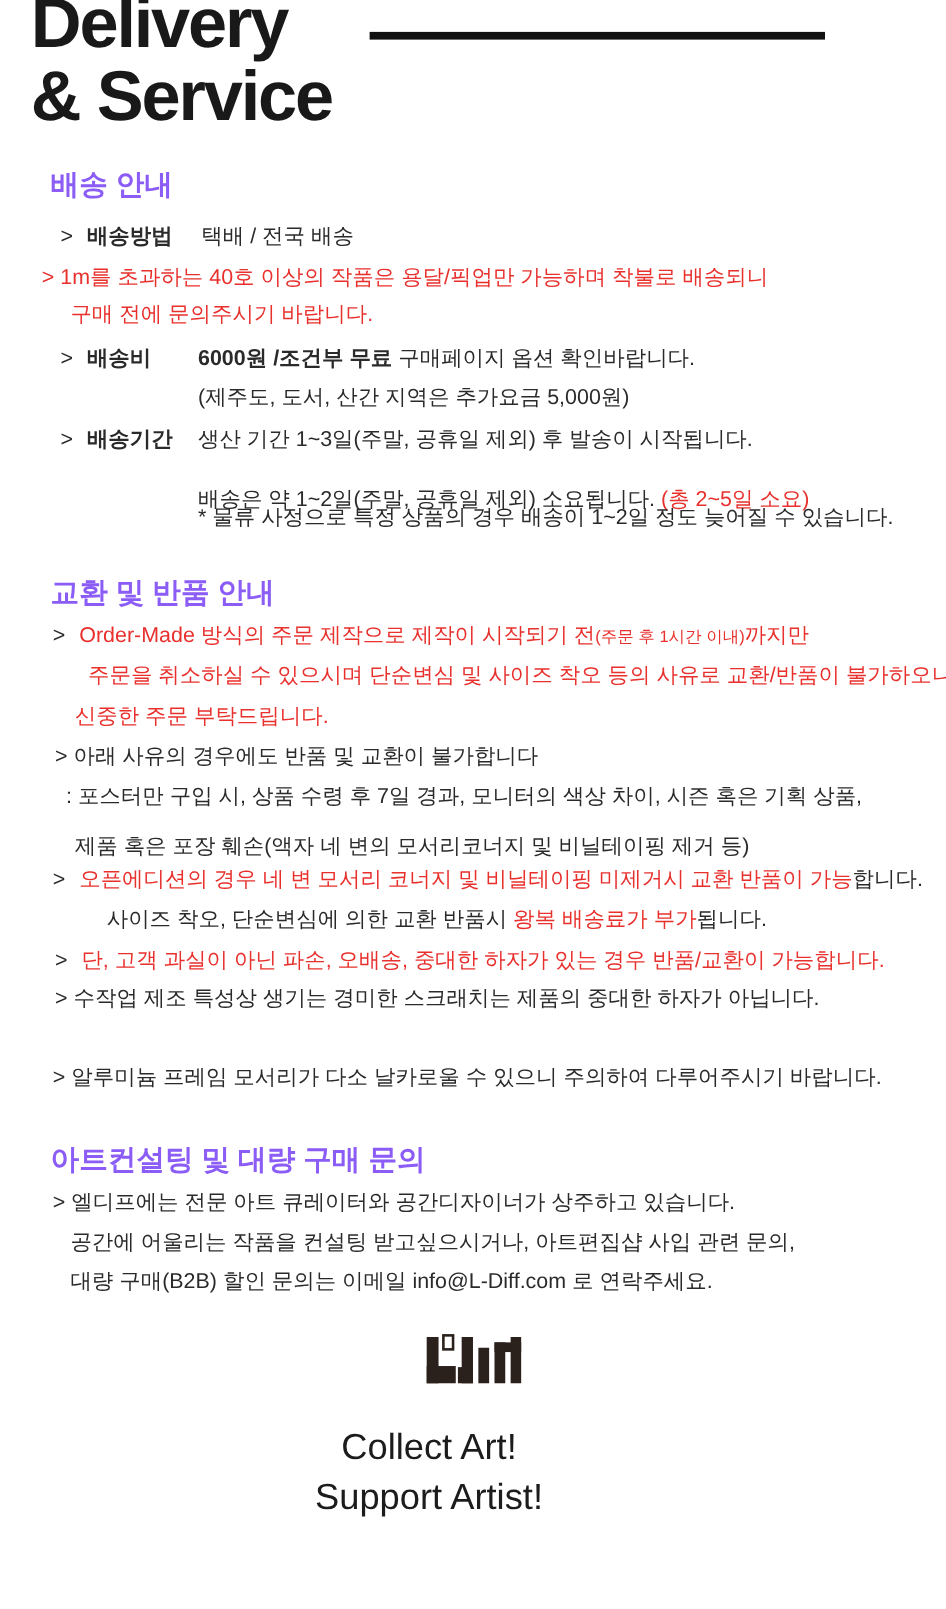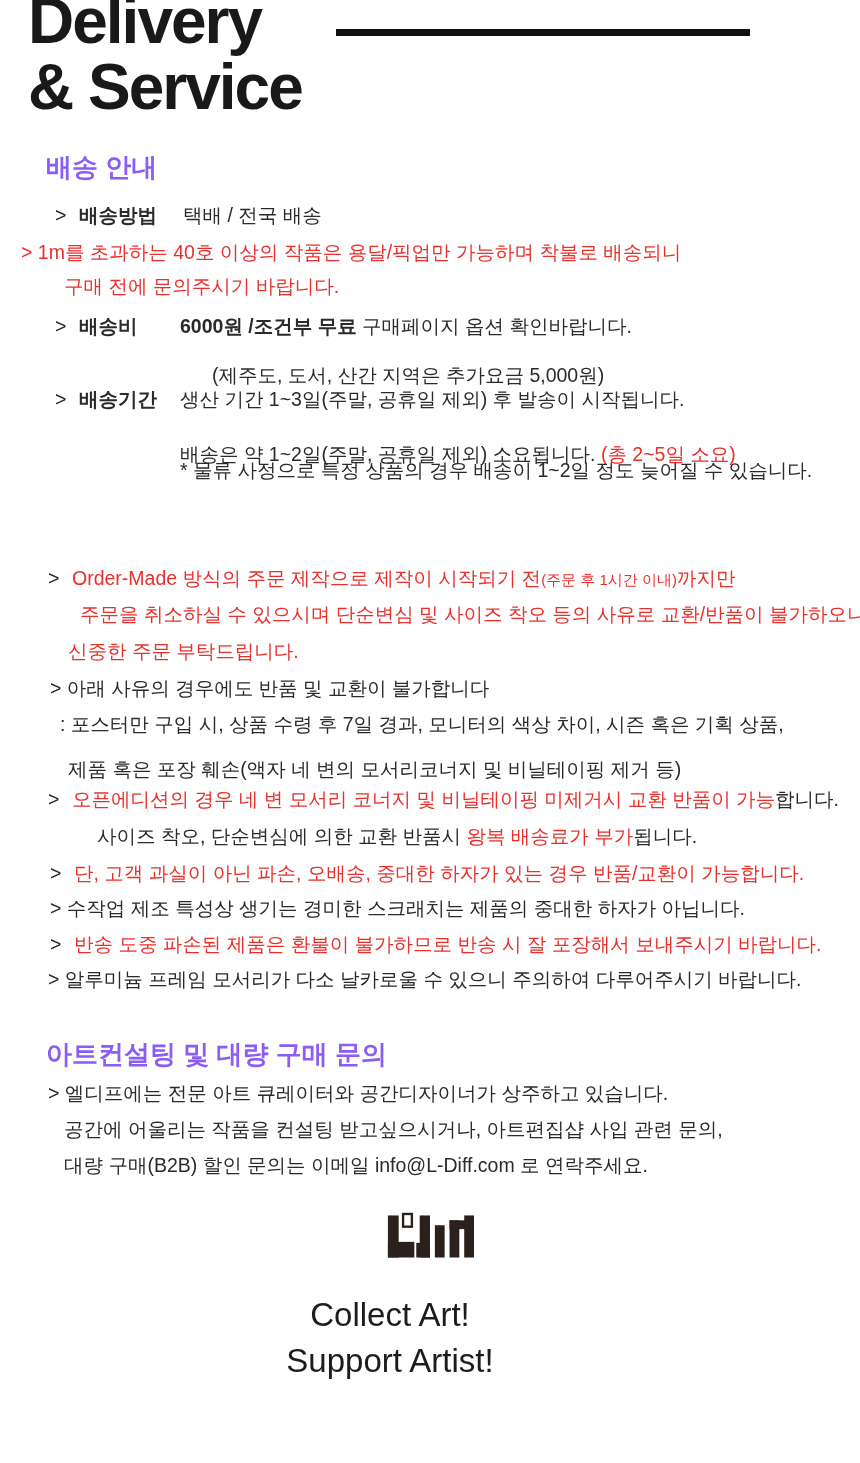--- a/index.html
+++ b/index.html
@@ -30,47 +30,47 @@
 <div class="page">
 
   <div class="title"><span>Delivery</span><br><span>&amp; Service</span></div>
   <div class="title-rule"></div>
 
   <div class="h2" style="left:46px; top:150px;">배송 안내</div>
 
   <div class="ln" style="left:55px; top:203px;"><span class="mk">&gt;</span><span class="lbl">배송방법</span></div>
   <div class="ln" style="left:183px; top:203px;">택배 / 전국 배송</div>
 
-  <div class="ln red" style="left:21px; top:240px;">&gt; 1m를 초과하는 40호 이상의 작품은 용달/픽업만 가능하며 착불로 배송되니</div>
+  <div class="ln red" style="left:38px; top:240px;">&gt; 1m를 초과하는 40호 이상의 작품은 용달/픽업만 가능하며 착불로 배송되니</div>
   <div class="ln red" style="left:64px; top:274px;">구매 전에 문의주시기 바랍니다.</div>
 
   <div class="ln" style="left:55px; top:314px;"><span class="mk">&gt;</span><span class="lbl">배송비</span></div>
   <div class="ln" style="left:180px; top:314px;"><span class="b">6000원 /조건부 무료</span><span> 구매페이지 옵션 확인바랍니다.</span></div>
-  <div class="ln" style="left:180px; top:363px;margin-left:32px;">(제주도, 도서, 산간 지역은 추가요금 5,000원)</div>
+  <div class="ln" style="left:180px; top:349px;">(제주도, 도서, 산간 지역은 추가요금 5,000원)</div>
 
   <div class="ln" style="left:55px; top:387px;"><span class="mk">&gt;</span><span class="lbl">배송기간</span></div>
   <div class="ln" style="left:180px; top:387px;">생산 기간 1~3일(주말, 공휴일 제외) 후 발송이 시작됩니다.</div>
   <div class="ln" style="left:180px; top:423px;margin-top:19px;"><span>배송은 약 1~2일(주말, 공휴일 제외) 소요됩니다. </span><span class="red">(총 2~5일 소요)</span></div>
   <div class="ln" style="left:180px; top:458px;">* 물류 사정으로 특정 상품의 경우 배송이 1~2일 정도 늦어질 수 있습니다.</div>
 
+  <div class="h2" style="left:46px; top:521px;">교환 및 반품 안내</div>
 
   <div class="ln" style="left:48px; top:566px;"><span class="mk">&gt;</span><span class="red">Order-Made 방식의 주문 제작으로 제작이 시작되기 전</span><span class="red sm">(주문 후 1시간 이내)</span><span class="red">까지만</span></div>
   <div class="ln red" style="left:68px; top:602px;margin-left:12px;">주문을 취소하실 수 있으시며 단순변심 및 사이즈 착오 등의 사유로 교환/반품이 불가하오니</div>
   <div class="ln red" style="left:68px; top:639px;">신중한 주문 부탁드립니다.</div>
 
   <div class="ln" style="left:50px; top:676px;">&gt; 아래 사유의 경우에도 반품 및 교환이 불가합니다</div>
   <div class="ln" style="left:60px; top:712px;">: 포스터만 구입 시, 상품 수령 후 7일 경과, 모니터의 색상 차이, 시즌 혹은 기획 상품,</div>
   <div class="ln" style="left:68px; top:757px;">제품 혹은 포장 훼손(액자 네 변의 모서리코너지 및 비닐테이핑 제거 등)</div>
 
   <div class="ln" style="left:48px; top:787px;"><span class="mk">&gt;</span><span class="red">오픈에디션의 경우 네 변 모서리 코너지 및 비닐테이핑 미제거시 교환 반품이 가능</span><span>합니다.</span></div>
   <div class="ln" style="left:68px; top:824px;margin-left:29px;"><span>사이즈 착오, 단순변심에 의한 교환 반품시 </span><span class="red">왕복 배송료가 부가</span><span>됩니다.</span></div>
 
   <div class="ln" style="left:50px; top:861px;"><span class="mk">&gt;</span><span class="red">단, 고객 과실이 아닌 파손, 오배송, 중대한 하자가 있는 경우 반품/교환이 가능합니다.</span></div>
   <div class="ln" style="left:50px; top:896px;">&gt; 수작업 제조 특성상 생기는 경미한 스크래치는 제품의 중대한 하자가 아닙니다.</div>
-  <div class="ln" style="left:50px; top:932px;"><span class="mk">&gt;</span><span class="red">반송 도중 파손된 제품은 환불이 불가하므로 반송 시 잘 포장해서 보내주시기 바랍니다.</span></div>
   <div class="ln" style="left:48px; top:967px;">&gt; 알루미늄 프레임 모서리가 다소 날카로울 수 있으니 주의하여 다루어주시기 바랍니다.</div>
 
   <div class="h2" style="left:46px; top:1037px;">아트컨설팅 및 대량 구매 문의</div>
   <div class="ln" style="left:48px; top:1081px;">&gt; 엘디프에는 전문 아트 큐레이터와 공간디자이너가 상주하고 있습니다.</div>
   <div class="ln" style="left:64px; top:1117px;">공간에 어울리는 작품을 컨설팅 받고싶으시거나, 아트편집샵 사입 관련 문의,</div>
   <div class="ln" style="left:64px; top:1153px;">대량 구매(B2B) 할인 문의는 이메일 info@L-Diff.com 로 연락주세요.</div>
 
   <div class="logo">
     <svg width="90" height="47" viewBox="0 0 92 47" xmlns="http://www.w3.org/2000/svg">
       <g fill="#2b211c">

